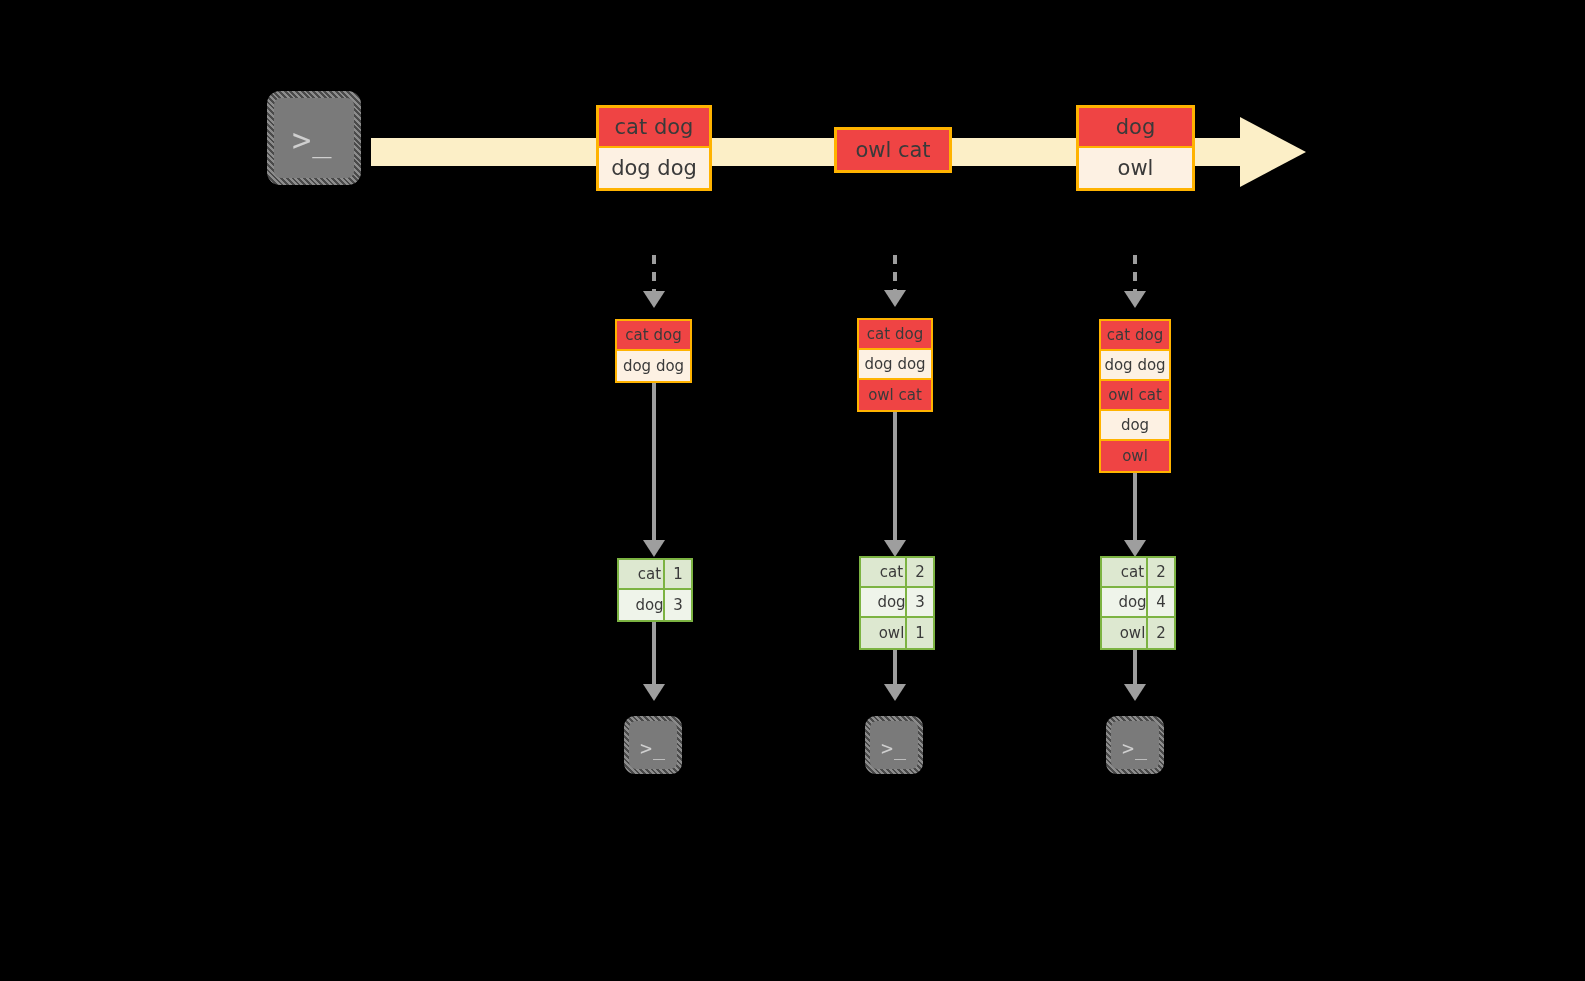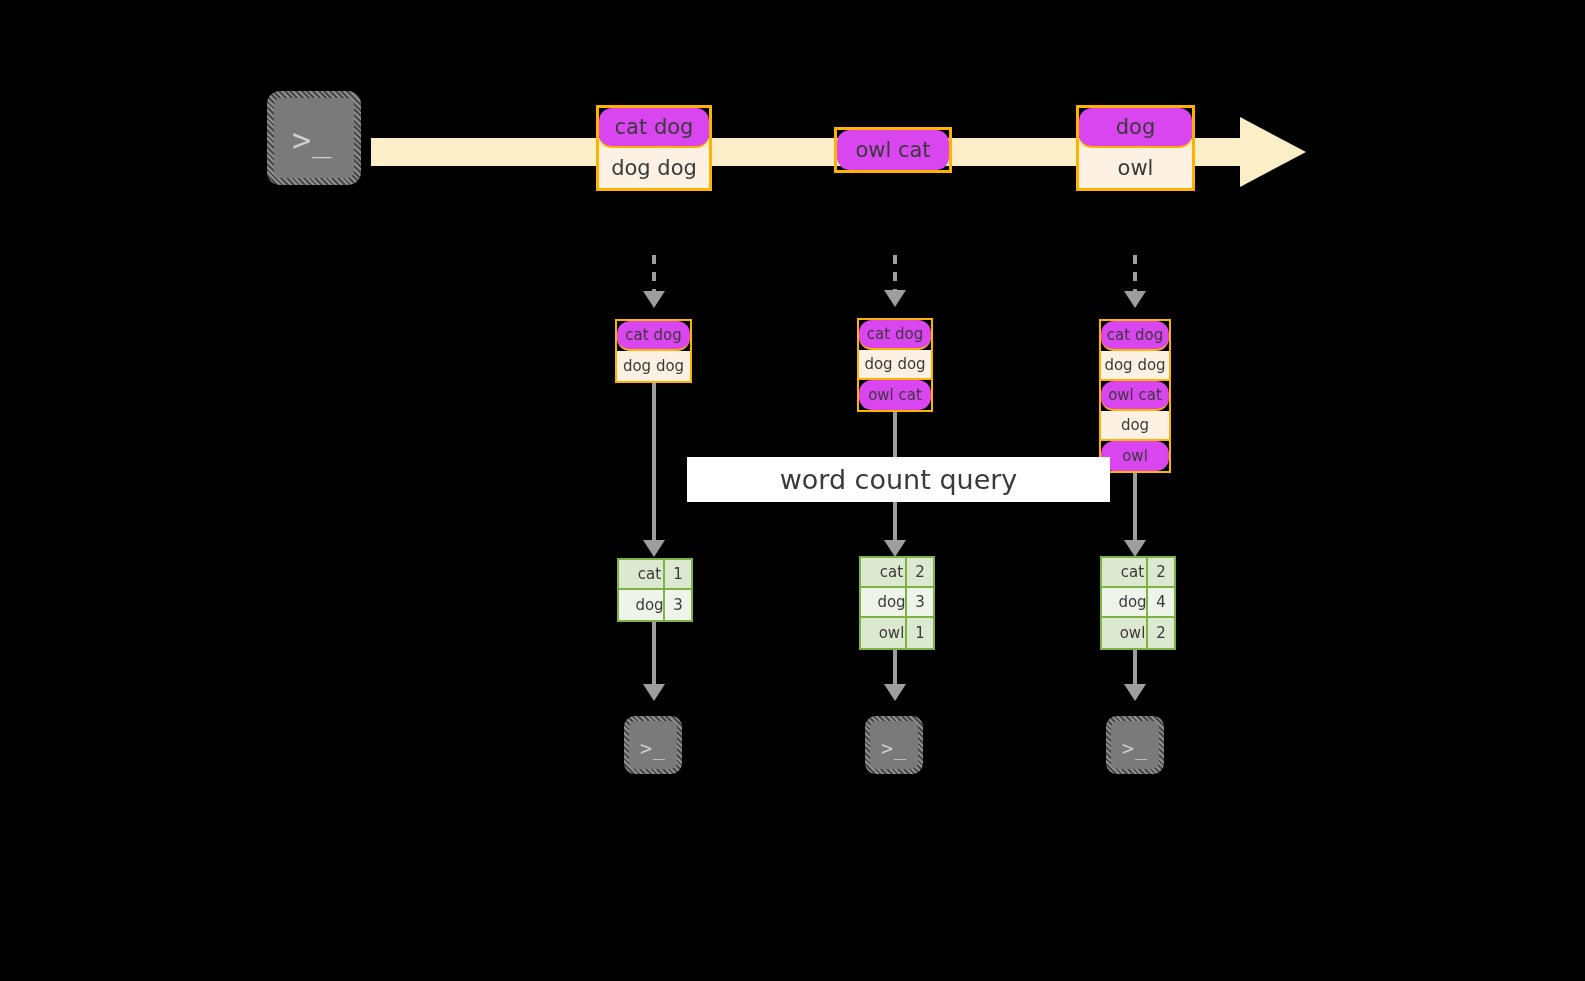--- a/index.html
+++ b/index.html
@@ -80,21 +80,21 @@
   }
   .obox .row {
     box-sizing: border-box;
     display: flex;
     align-items: center;
     justify-content: center;
     border-bottom: 2px solid #FFB300;
     white-space: nowrap;
   }
   .obox .row:last-child { border-bottom: none; }
-  .obox .row.dark  { background: #d946ef; border-radius: 13px; }
+  .obox .row.dark  { background: #ef4444; }
   .obox .row.light { background: #FDF1E3; }
 
   
   .obox.top .row { height: 40px; font-size: 21px; }
   .obox.top1 { left: 596px; top: 105px; width: 116px; }
   .obox.top2 { left: 834px; top: 127px; width: 118px; }
   .obox.top3 { left: 1076px; top: 105px; width: 119px; }
 
   
   .obox.stack { border-width: 2px; }
@@ -221,21 +221,20 @@
 
   <div class="vline" style="left:652px; top:383px; height:168px;"></div>
   <div class="ahead" style="left:643px; top:540px;"></div>
 
   <div class="vline" style="left:893px; top:412px; height:139px;"></div>
   <div class="ahead" style="left:884px; top:540px;"></div>
 
   <div class="vline" style="left:1133px; top:473px; height:78px;"></div>
   <div class="ahead" style="left:1124px; top:540px;"></div>
 
-  <div class="query-label">word count query</div>
 
   <div class="gtable g1">
     <div class="trow dark">
       <div class="cell w">cat</div>
       <div class="cell c">1</div>
     </div>
     <div class="trow light">
       <div class="cell w">dog</div>
       <div class="cell c">3</div>
     </div>

